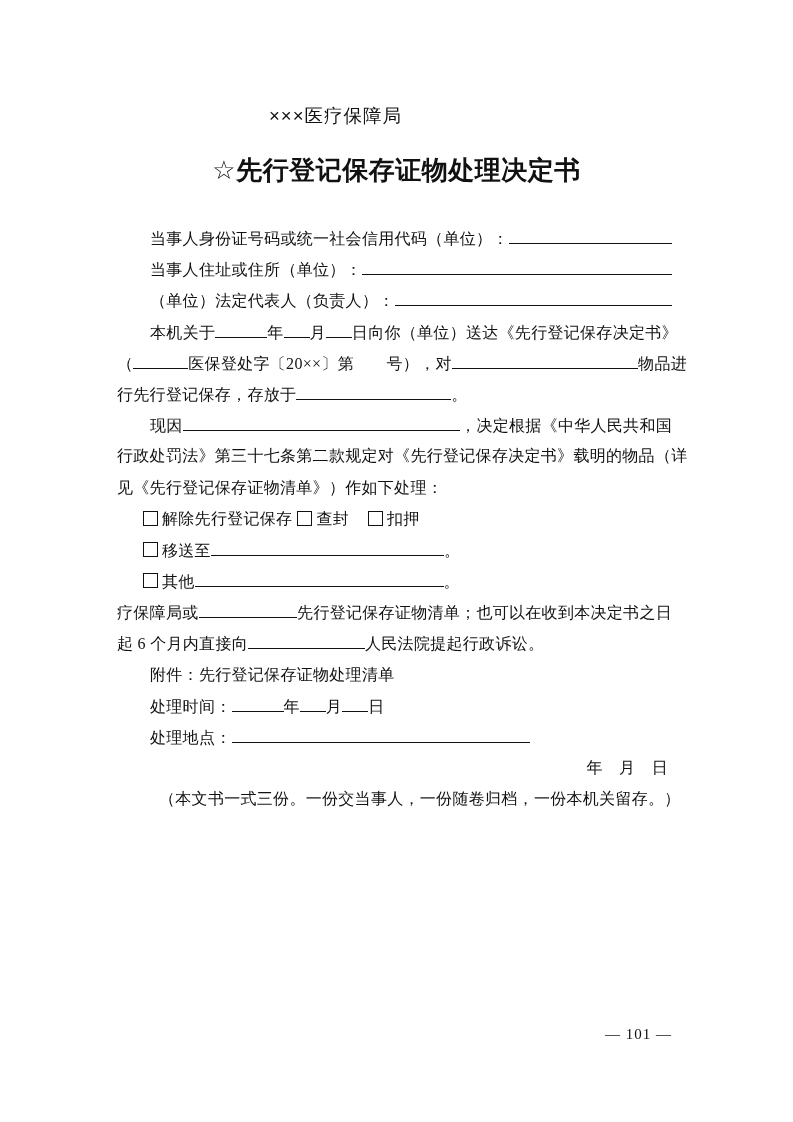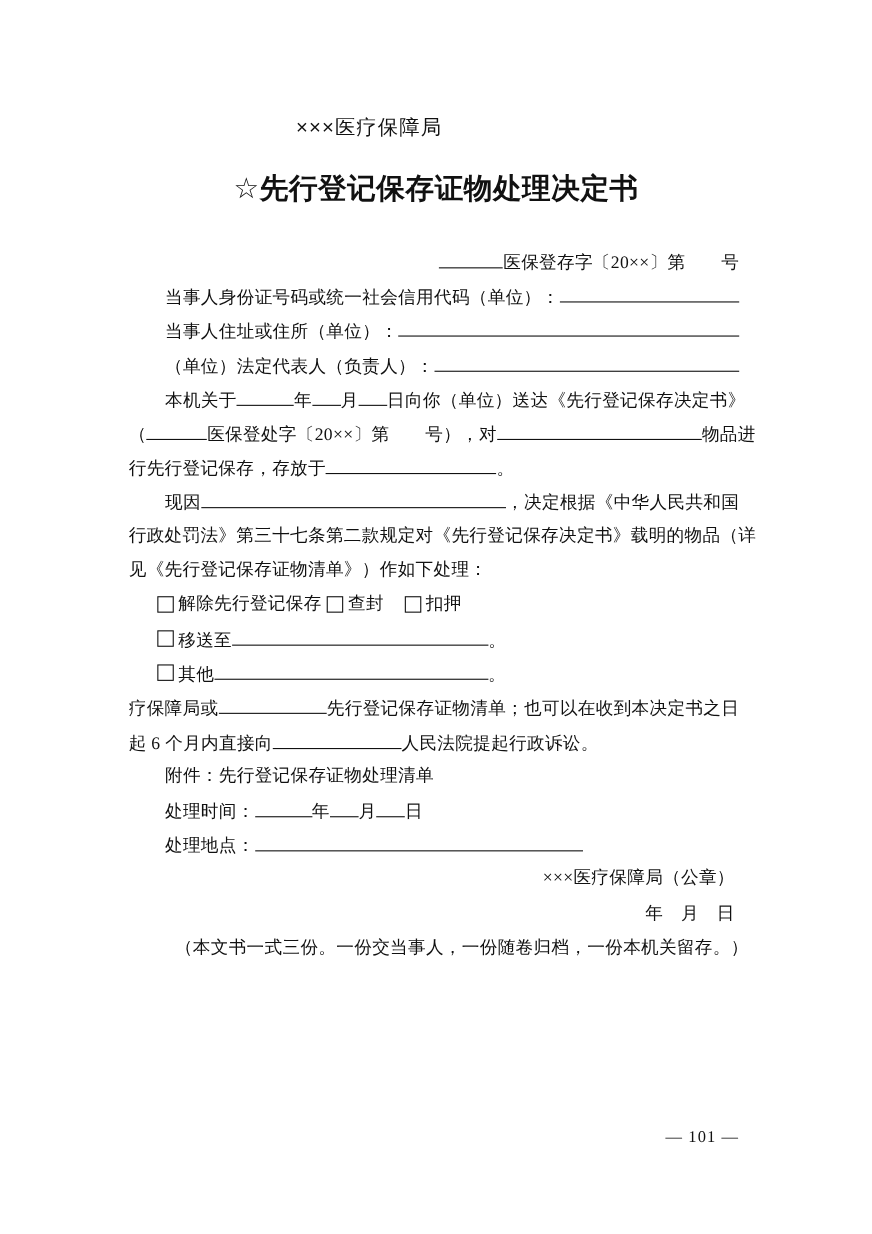--- a/index.html
+++ b/index.html
@@ -8,21 +8,21 @@
     font-family:"Liberation Serif","DejaVu Serif",serif;
     color:#111;overflow:hidden;
   }
   .agency{
     position:absolute;top:103px;left:0;width:671px;text-align:center;
     font-family:"Liberation Sans","DejaVu Sans",sans-serif;
     font-size:18.5px;line-height:26px;letter-spacing:1px;
   }
   .title{
     position:absolute;top:152px;left:0;width:793px;text-align:center;
-    font-family:Liberation Sans, sans-serif;
+    font-family:Liberation Serif, serif;
     font-size:26px;line-height:38px;font-weight:bold;letter-spacing:0.5px;
     white-space:nowrap;
   }
   .title .star{font-weight:normal;}
   .content{
     position:absolute;top:222px;left:117px;width:555px;
     font-size:16px;letter-spacing:0.3px;
   }
   .row{
     display:flex;align-items:baseline;height:31.2px;line-height:31.2px;
@@ -58,24 +58,20 @@
 <body>
 
 <div class="page">
 
   <div class="agency">×××医疗保障局</div>
 
   <div class="title"><span class="star">☆</span><span>先行登记保存证物处理决定书</span></div>
 
   <div class="content">
 
-    <div class="row right">
-      <span class="bl" style="width:58px"></span>
-      <span>医保登存字〔20××〕第　　号</span>
-    </div>
 
     <div class="row ind">
       <span>当事人身份证号码或统一社会信用代码（单位）：</span>
       <span class="bl grow"></span>
     </div>
     <div class="row ind">
       <span>当事人住址或住所（单位）：</span>
       <span class="bl grow"></span>
     </div>
     <div class="row ind">
@@ -153,21 +149,20 @@
       <span class="bl" style="width:26px"></span>
       <span>月</span>
       <span class="bl" style="width:26px"></span>
       <span>日</span>
     </div>
     <div class="row ind">
       <span>处理地点：</span>
       <span class="bl" style="width:298px"></span>
     </div>
 
-    <div class="tline tright">×××医疗保障局（公章）</div>
     <div class="tline tright">年　月　日</div>
 
     <div class="tline foot">（本文书一式三份。一份交当事人，一份随卷归档，一份本机关留存。）</div>
 
   </div>
 
   <div class="pageno">— 101 —</div>
 
 </div>
 

